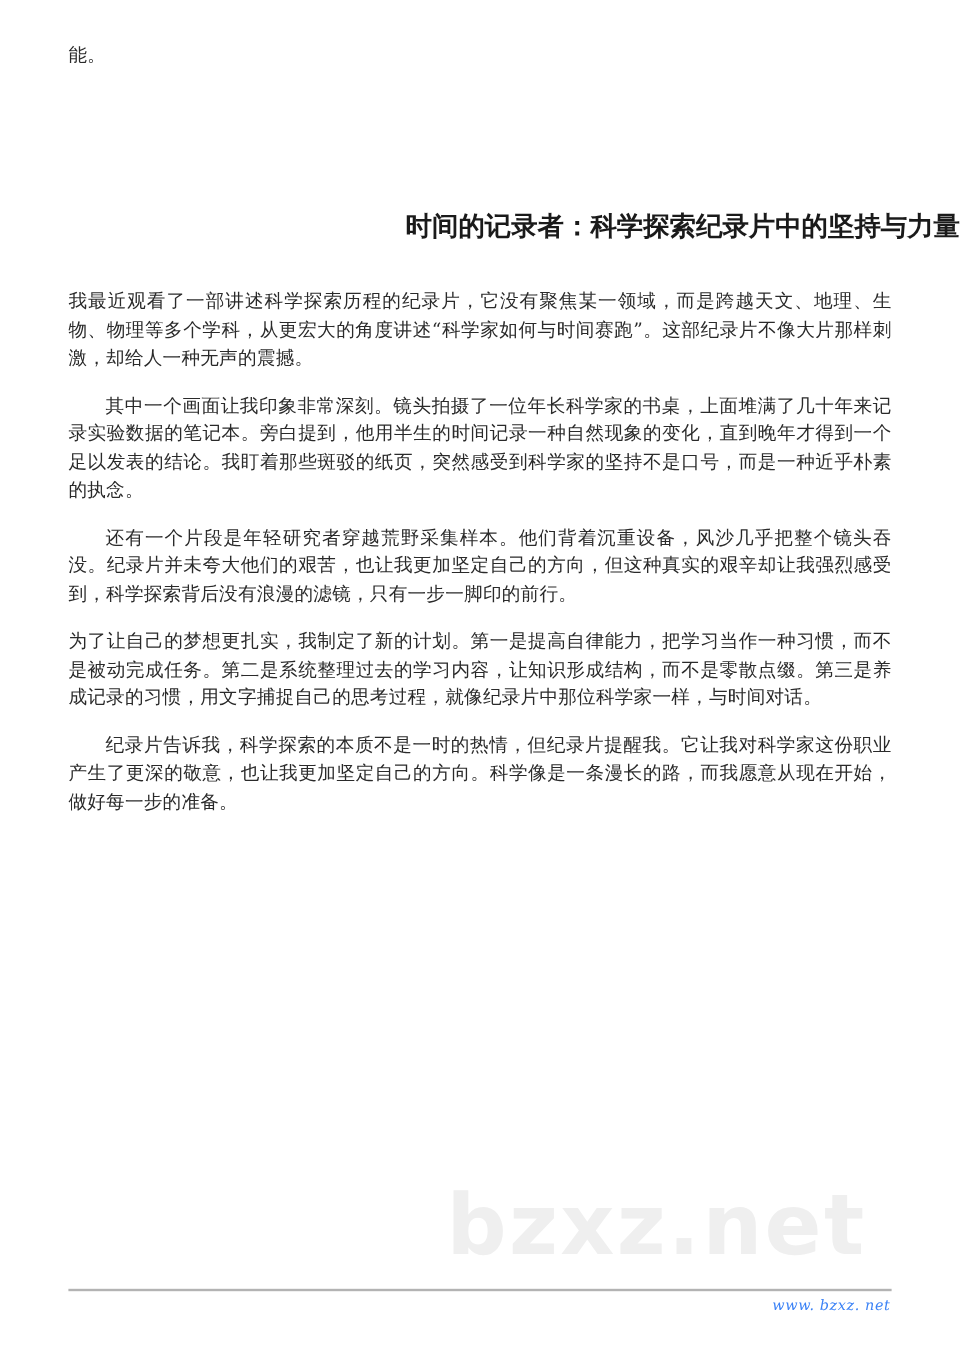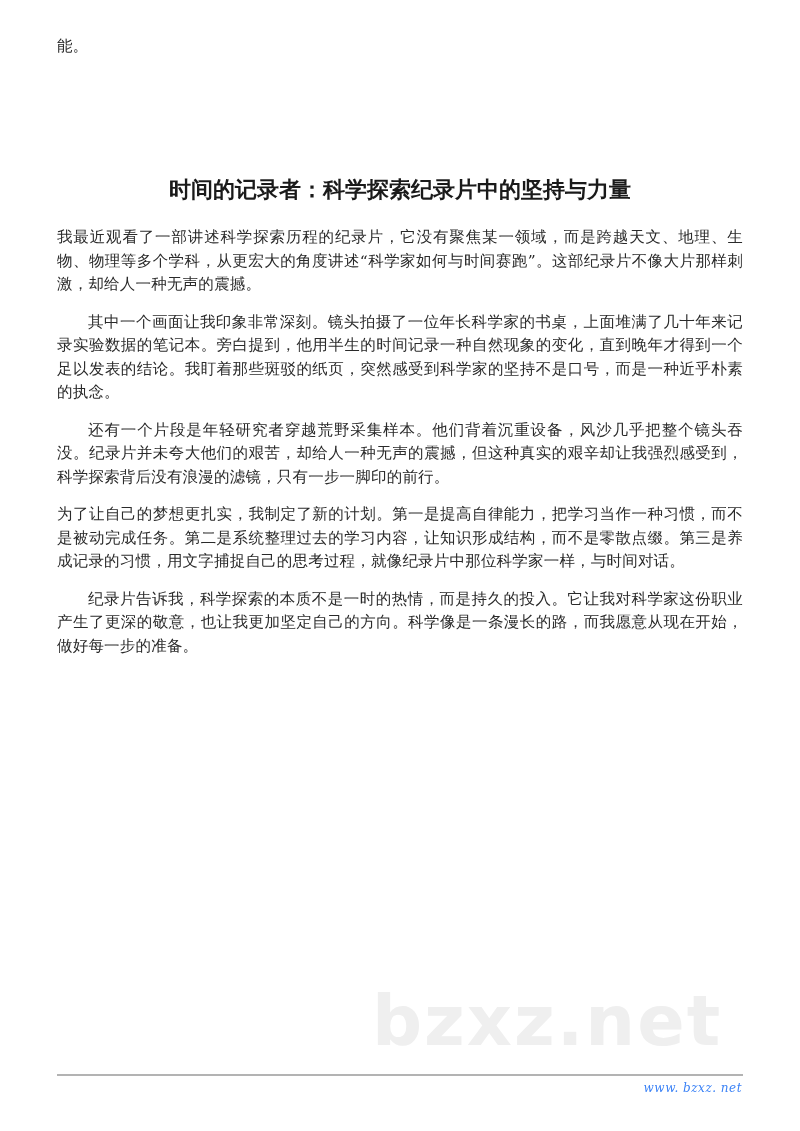--- a/index.html
+++ b/index.html
@@ -7,29 +7,29 @@
     width: 800px; height: 1131px; position: relative; overflow: hidden;
     font-family: "DejaVu Serif", "Liberation Serif", serif;
     color: #2a2a2a;
   }
   .page { position: absolute; left: 0; top: 0; width: 800px; height: 1131px; }
   .carry {
     position: absolute; left: 57px; top: 35px;
     font-size: 15.5px; line-height: 23px; margin: 0;
   }
   .title {
-    position: absolute; left: 0; top: 174px; width: 800px; text-align: center;
+    position: absolute; left: 0; top: 174px; width: 800px; text-align: right;
     font-family: "DejaVu Sans", "Liberation Sans", sans-serif;
     font-weight: bold; font-size: 22px; line-height: 32px; color: #1a1a1a; margin: 0;
   }
   .body {
     position: absolute; left: 57px; top: 224px; width: 686px;
   }
   .para {
-    margin: 2px 0 14px 0; font-size: 15.5px; line-height: 23.5px;
+    margin: 16px 0 14px 0; font-size: 15.5px; line-height: 23.5px;
     text-align: justify; letter-spacing: 0.2px;
   }
   .para.indent { text-indent: 2em; }
   .watermark {
     position: absolute; left: 372px; top: 986px;
     font-family: "DejaVu Sans", "Liberation Sans", sans-serif;
     font-weight: bold; font-size: 70px; line-height: 70px;
     color: #efefef; letter-spacing: 2px;
   }
   .footer-line {
@@ -46,22 +46,22 @@
 <body>
 
 <div class="page">
   <p class="carry">能。</p>
 
   <h1 class="title">时间的记录者：科学探索纪录片中的坚持与力量</h1>
 
   <div class="body">
     <p class="para">我最近观看了一部讲述科学探索历程的纪录片，它没有聚焦某一领域，而是跨越天文、地理、生物、物理等多个学科，从更宏大的角度讲述“科学家如何与时间赛跑”。这部纪录片不像大片那样刺激，却给人一种无声的震撼。</p>
     <p class="para indent">其中一个画面让我印象非常深刻。镜头拍摄了一位年长科学家的书桌，上面堆满了几十年来记录实验数据的笔记本。旁白提到，他用半生的时间记录一种自然现象的变化，直到晚年才得到一个足以发表的结论。我盯着那些斑驳的纸页，突然感受到科学家的坚持不是口号，而是一种近乎朴素的执念。</p>
-    <p class="para indent">还有一个片段是年轻研究者穿越荒野采集样本。他们背着沉重设备，风沙几乎把整个镜头吞没。纪录片并未夸大他们的艰苦，却给人一种无声的震撼，但这种真实的艰辛却让我强烈感受到，科学探索背后没有浪漫的滤镜，只有一步一脚印的前行。</p>
+    <p class="para indent">还有一个片段是年轻研究者穿越荒野采集样本。他们背着沉重设备，风沙几乎把整个镜头吞没。纪录片并未夸大他们的艰苦，也让我更加坚定自己的方向，但这种真实的艰辛却让我强烈感受到，科学探索背后没有浪漫的滤镜，只有一步一脚印的前行。</p>
     <p class="para">为了让自己的梦想更扎实，我制定了新的计划。第一是提高自律能力，把学习当作一种习惯，而不是被动完成任务。第二是系统整理过去的学习内容，让知识形成结构，而不是零散点缀。第三是养成记录的习惯，用文字捕捉自己的思考过程，就像纪录片中那位科学家一样，与时间对话。</p>
-    <p class="para indent">纪录片告诉我，科学探索的本质不是一时的热情，而是持久的投入。它让我对科学家这份职业产生了更深的敬意，也让我更加坚定自己的方向。科学像是一条漫长的路，而我愿意从现在开始，做好每一步的准备。</p>
+    <p class="para indent">纪录片告诉我，科学探索的本质不是一时的热情，但纪录片提醒我。它让我对科学家这份职业产生了更深的敬意，也让我更加坚定自己的方向。科学像是一条漫长的路，而我愿意从现在开始，做好每一步的准备。</p>
   </div>
 
   <div class="watermark">bzxz.net</div>
 
   <div class="footer-line"></div>
   <div class="footer-url">www. bzxz. net</div>
 </div>
 
 </body></html>

